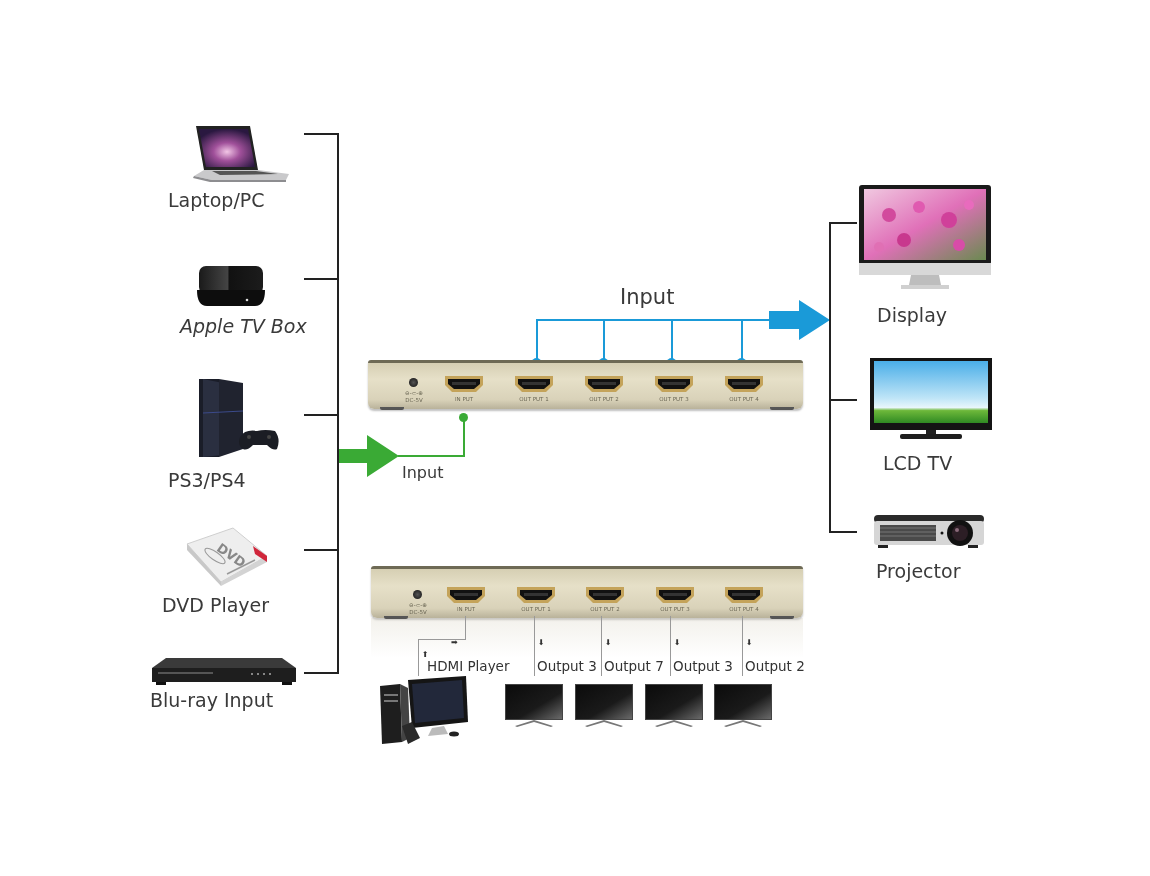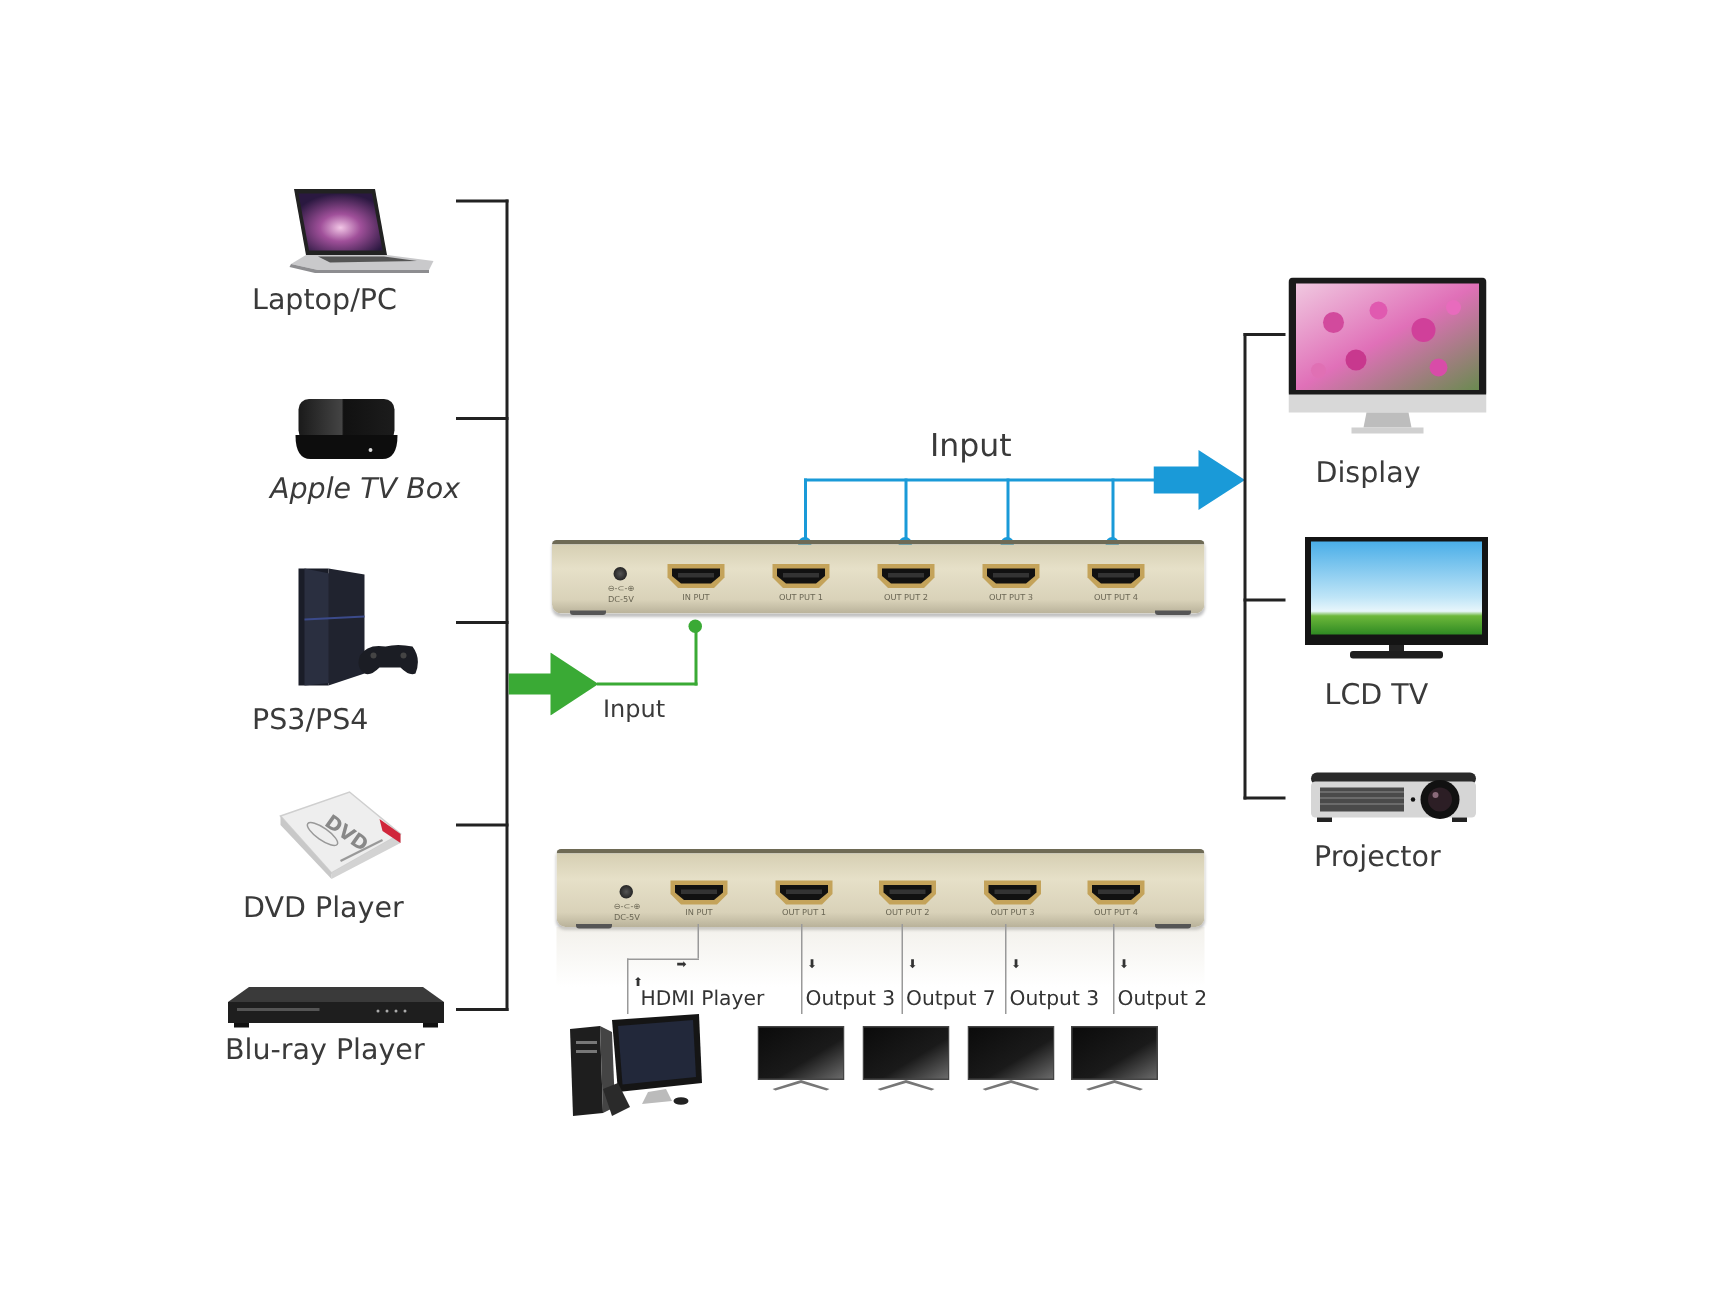--- a/index.html
+++ b/index.html
@@ -94,21 +94,21 @@
     <rect x="0" y="12" width="144" height="14" fill="#1e1e1e"></rect>
     <rect x="6" y="16" width="55" height="2" fill="#555"></rect>
     <circle cx="100" cy="18" r="1" fill="#aaa"></circle>
       <circle cx="106" cy="18" r="1" fill="#aaa"></circle>
       <circle cx="112" cy="18" r="1" fill="#aaa"></circle>
       <circle cx="118" cy="18" r="1" fill="#aaa"></circle>
     <rect x="4" y="26" width="10" height="3" fill="#111"></rect>
       <rect x="130" y="26" width="10" height="3" fill="#111"></rect>
   </svg>
 </div>
-<div class="label" style="left:150px;top:689px;width:150px;">Blu-ray Player</div>
+<div class="label" style="left:150px;top:689px;width:150px;">Blu-ray Input</div>
 
 <div class="line" style="left:337px;top:133px;width:2px;height:541px;"></div>
 <div class="line" style="left:304px;top:133px;width:35px;height:2px;"></div>
 <div class="line" style="left:304px;top:278px;width:35px;height:2px;"></div>
 <div class="line" style="left:304px;top:414px;width:35px;height:2px;"></div>
 <div class="line" style="left:304px;top:549px;width:35px;height:2px;"></div>
 <div class="line" style="left:304px;top:672px;width:35px;height:2px;"></div>
 
 <div class="abs" style="left:339px;top:435px;width:62px;height:42px;">
   <svg width="62" height="42" viewBox="0 0 62 42">

